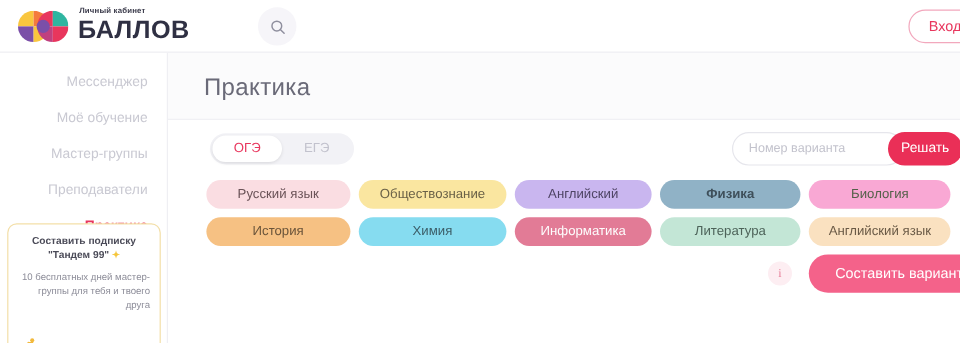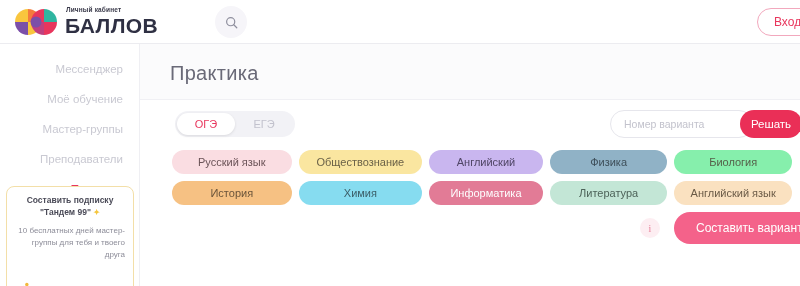--- a/index.html
+++ b/index.html
@@ -407,22 +407,22 @@
 
   <input class="variant-input" type="text" placeholder="Номер варианта" style="">
 
   <button class="solve-btn">Решать</button>
 
   <div class="chips">
     <div class="chip-row">
       <div class="chip" style="background: rgb(250, 221, 226); color: rgb(107, 83, 88); width: 120px;">Русский язык</div>
       <div class="chip" style="background: rgb(250, 230, 160); color: rgb(106, 97, 71); width: 124px;">Обществознание</div>
       <div class="chip" style="background: rgb(201, 182, 239); color: rgb(79, 69, 101); width: 114px;">Английский</div>
-      <div class="chip" style="background: rgb(144, 178, 198); color: rgb(62, 79, 90); width: 118px;">Физика</div>
-      <div class="chip" style="background: #86efac; color: rgb(85, 96, 74); width: 118px;">Биология</div>
+      <div class="chip" style="background: rgb(144, 178, 198); color: rgb(62, 79, 90); width: 118px; font-weight: bold;">Физика</div>
+      <div class="chip" style="background: #f9a8d4; color: rgb(85, 96, 74); width: 118px;">Биология</div>
     </div>
     <div class="chip-row">
       <div class="chip" style="background: rgb(246, 193, 131); color: rgb(106, 84, 58); width: 120px;">История</div>
       <div class="chip" style="background: rgb(134, 220, 240); color: rgb(60, 94, 104); width: 124px;">Химия</div>
       <div class="chip" style="background: rgb(226, 123, 150); color: rgb(253, 253, 253); width: 114px;">Информатика</div>
       <div class="chip" style="background: rgb(195, 230, 214); color: rgb(77, 99, 89); width: 118px;">Литература</div>
       <div class="chip" style="background: rgb(250, 225, 192); color: rgb(106, 90, 70); width: 118px;">Английский язык</div>
     </div>
   </div>
 

